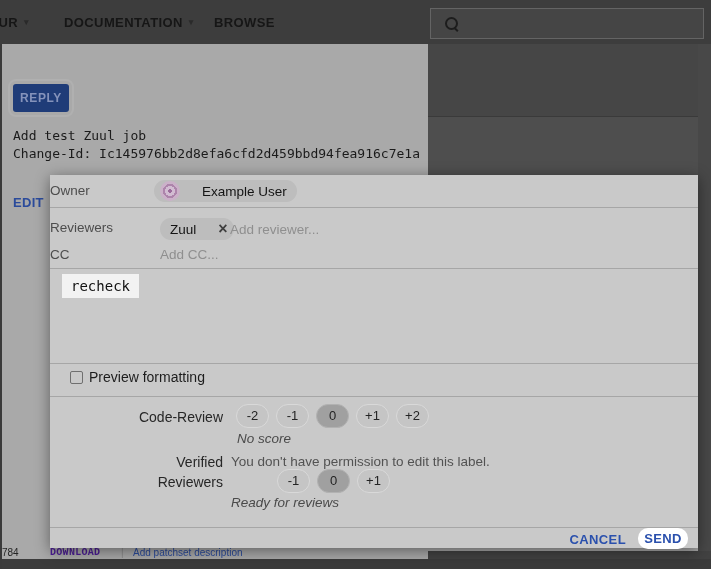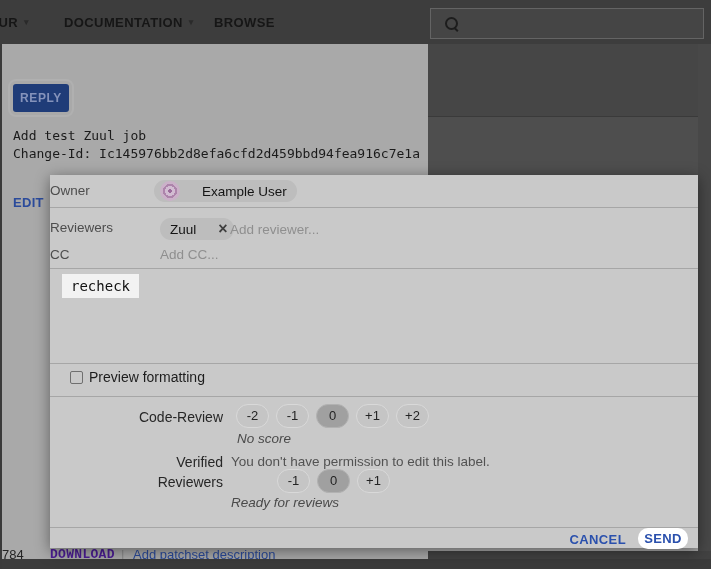--- a/index.html
+++ b/index.html
@@ -37,21 +37,21 @@
   
   .reply-btn { position:absolute; left:13px; top:84px; width:56px; height:28px; background:#1f3c78;
                border:none; border-radius:3px; color:#8593bb; font-family:inherit; font-size:12px; font-weight:bold;
                letter-spacing:.6px; outline:2px solid #b0b0b0; outline-offset:3px; cursor:pointer; z-index:2; }
   .commit { position:absolute; left:13px; color:#1b1b1b; font-family:"DejaVu Sans Mono","Liberation Mono",monospace;
             font-size:13px; white-space:nowrap; z-index:2; }
   .commit-subject { top:128px; }
   .commit-changeid { top:146px; }
   .edit-link { position:absolute; left:13px; top:195px; color:#2b4b9b; font-size:13px; font-weight:bold;
                letter-spacing:.3px; z-index:2; cursor:pointer; }
-  .footer { position:absolute; left:0; top:547px; width:420px; height:14px; z-index:2; font-size:13px; white-space:nowrap;padding-left:42px; }
+  .footer { position:absolute; left:0; top:547px; width:420px; height:14px; z-index:2; font-size:10px; white-space:nowrap;padding-left:42px; }
   .footer span { position:absolute; top:0; }
   .chg-num { left:2px; color:#242424; }
   .download { left:50px; color:#4c1d95; font-weight:bold; letter-spacing:.3px; cursor:pointer;font-family:Liberation Mono, monospace; }
   .footer-sep { left:121px; color:#8a8a8a; }
   .add-patchset { left:133px; color:#2b4b9b; cursor:pointer; }
 
   
   .dialog { position:absolute; left:50px; top:175px; width:648px; height:373px; background:#c9c9c9;
             box-shadow:0 3px 14px rgba(0,0,0,.45); z-index:4; font-size:13.5px; }
   .hr { position:absolute; left:0; width:648px; height:1px; background:#a6a6a6; }

